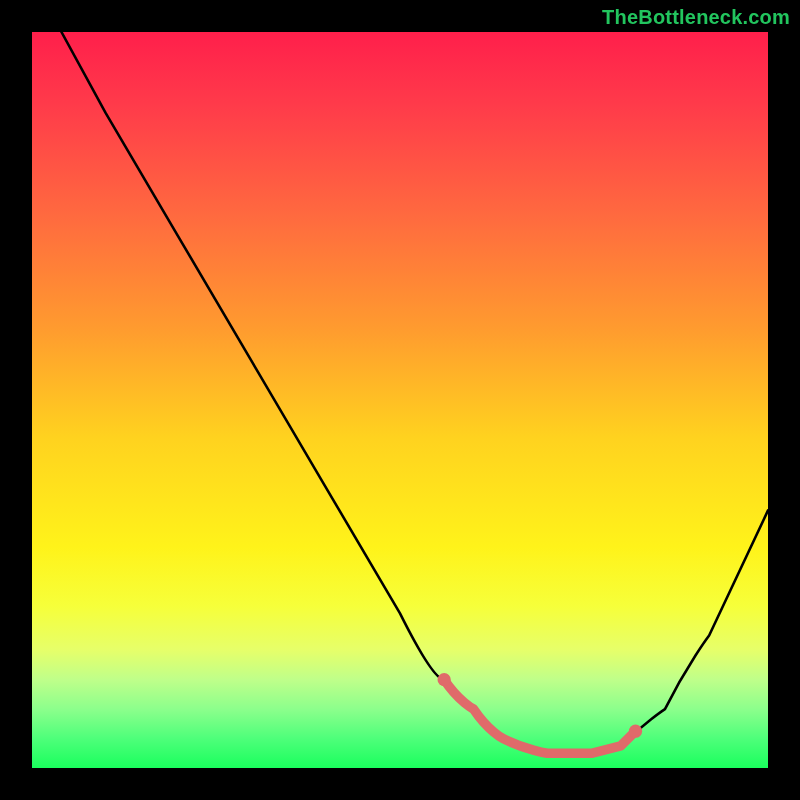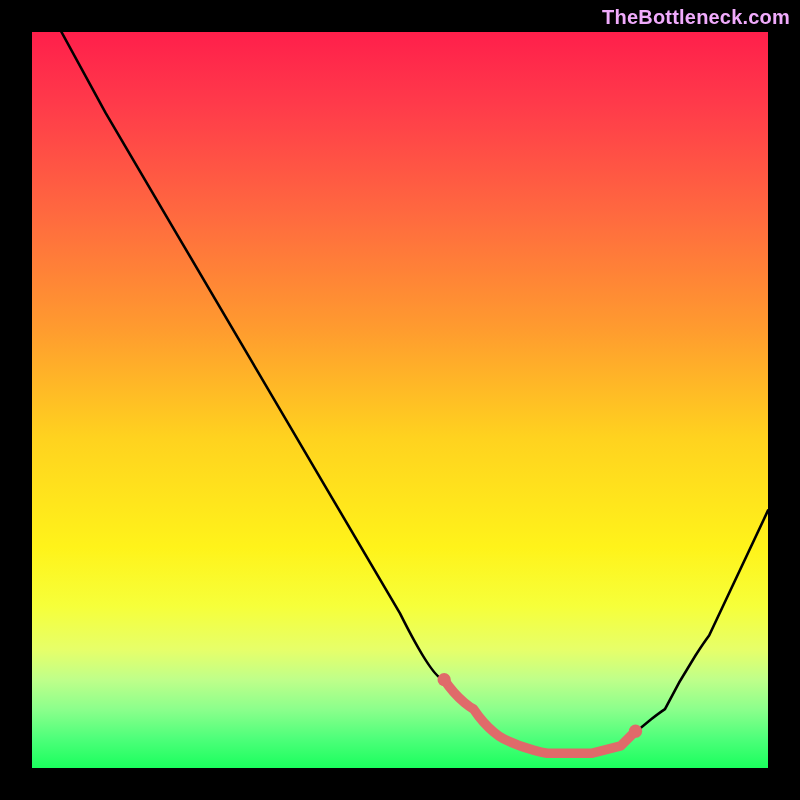--- a/index.html
+++ b/index.html
@@ -42,21 +42,21 @@
     position: absolute;
     left: 0;
     top: 0;
     width: 736px;
     height: 736px;
   }
   .watermark {
     position: absolute;
     top: 6px;
     right: 10px;
-    color: #f0abfc;
+    color: #22c55e;
     font-size: 20px;
     font-weight: 600;
     letter-spacing: 0.2px;
   }
 </style>
 </head>
 <body>
 
 <div class="frame">
 

